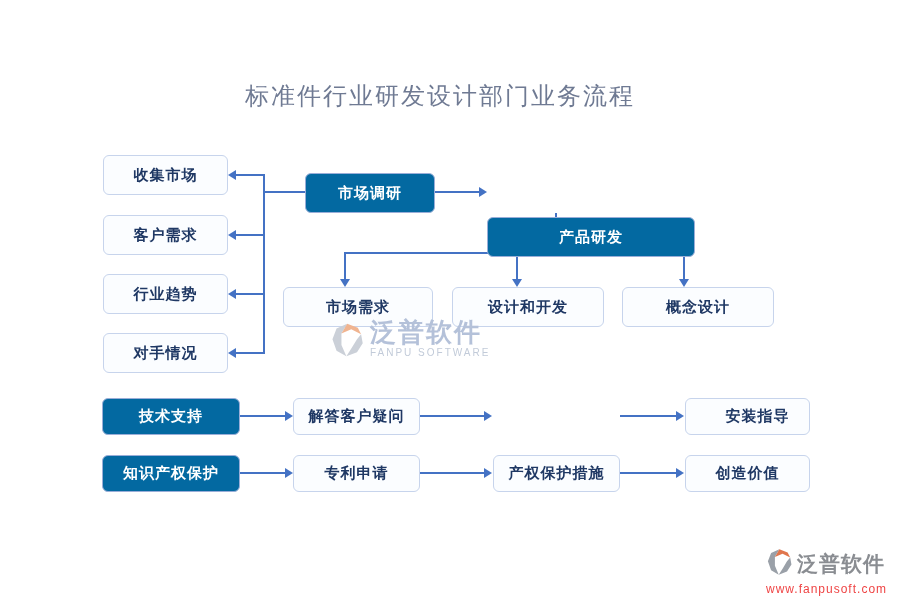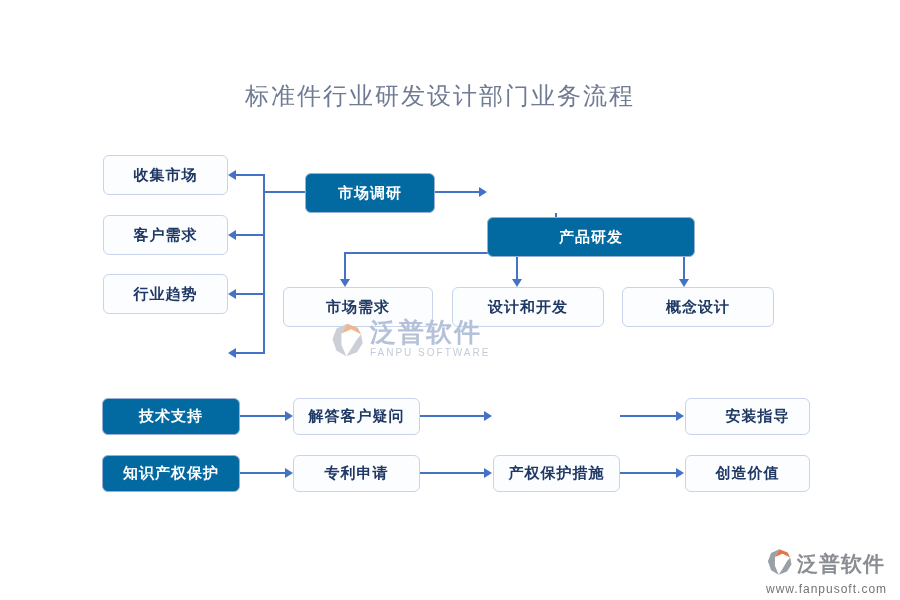--- a/index.html
+++ b/index.html
@@ -25,21 +25,21 @@
   .ah.d{border-width:8px 5px 0 5px;border-color:#4472C4 transparent transparent transparent;}
   
   .wm{position:absolute;left:330px;top:318px;display:flex;align-items:flex-start;}
   .wm-text{margin-left:4px;}
   .wm-name{font-size:26px;font-weight:bold;color:#B4C1D9;letter-spacing:2px;line-height:28px;}
   .wm-sub{font-size:10px;color:#C2CBD9;letter-spacing:2px;margin-top:1px;}
   
   .footer{position:absolute;left:766px;top:547px;}
   .f-row{display:flex;align-items:center;}
   .f-name{font-size:21px;font-weight:bold;color:#8A8D92;letter-spacing:1px;margin-left:3px;}
-  .f-url{font-size:12px;color:#737373;letter-spacing:1px;margin-top:1px;text-align:center;}
+  .f-url{font-size:12px;color:#ef4444;letter-spacing:1px;margin-top:1px;text-align:center;}
 </style>
 </head>
 <body>
 
 <div id="canvas">
 
   <div class="title">标准件行业研发设计部门业务流程</div>
 
   <div class="vline" style="left:263px;top:174px;height:180px;"></div>
   <div class="hline" style="left:236px;top:174px;width:29px;"></div>
@@ -75,20 +75,21 @@
   <div class="hline" style="left:240px;top:472px;width:46px;"></div>
   <div class="ah r" style="left:285px;top:468px;"></div>
   <div class="hline" style="left:420px;top:472px;width:65px;"></div>
   <div class="ah r" style="left:484px;top:468px;"></div>
   <div class="hline" style="left:620px;top:472px;width:57px;"></div>
   <div class="ah r" style="left:676px;top:468px;"></div>
 
   <div class="box light" style="left:103px;top:155px;width:125px;">收集市场</div>
   <div class="box light" style="left:103px;top:215px;width:125px;">客户需求</div>
   <div class="box light" style="left:103px;top:274px;width:125px;">行业趋势</div>
+  <div class="box light" style="left:103px;top:333px;width:125px;">对手情况</div>
 
   <div class="box blue" style="left:305px;top:173px;width:130px;">市场调研</div>
   <div class="box blue" style="left:487px;top:173px;width:208px;margin-top:44px;">产品研发</div>
 
   <div class="box light" style="left:283px;top:287px;width:150px;">市场需求</div>
   <div class="box light" style="left:452px;top:287px;width:152px;">设计和开发</div>
   <div class="box light" style="left:622px;top:287px;width:152px;">概念设计</div>
 
   <div class="box blue short" style="left:102px;top:398px;width:138px;">技术支持</div>
   <div class="box light short" style="left:293px;top:398px;width:127px;">解答客户疑问</div>

